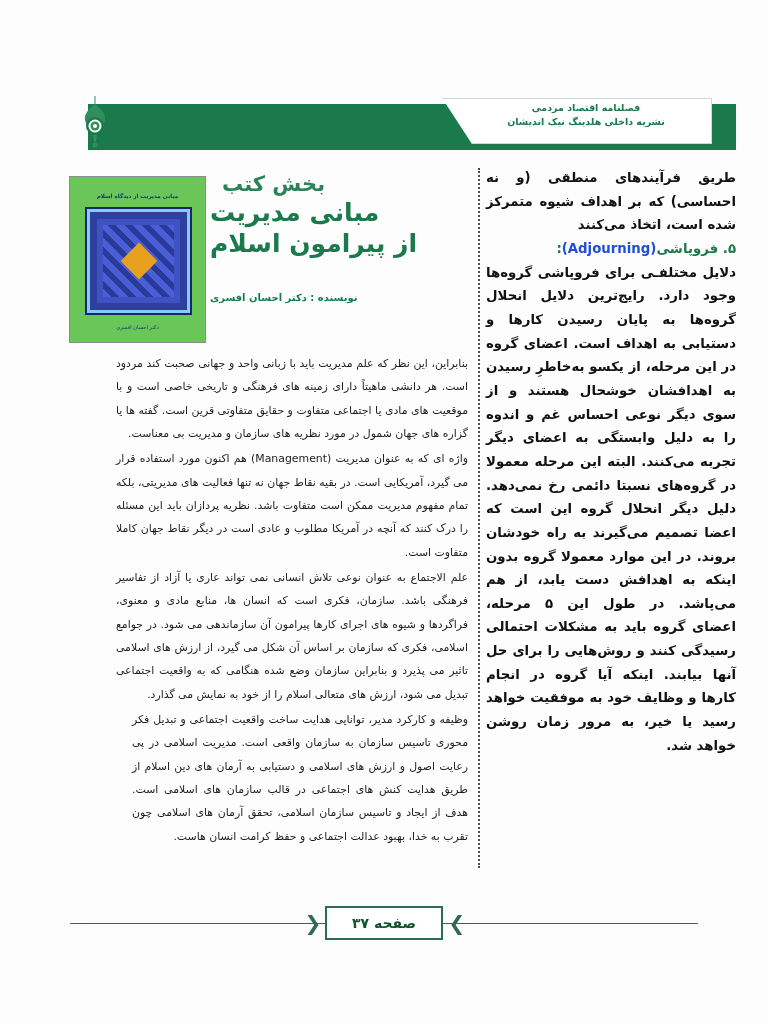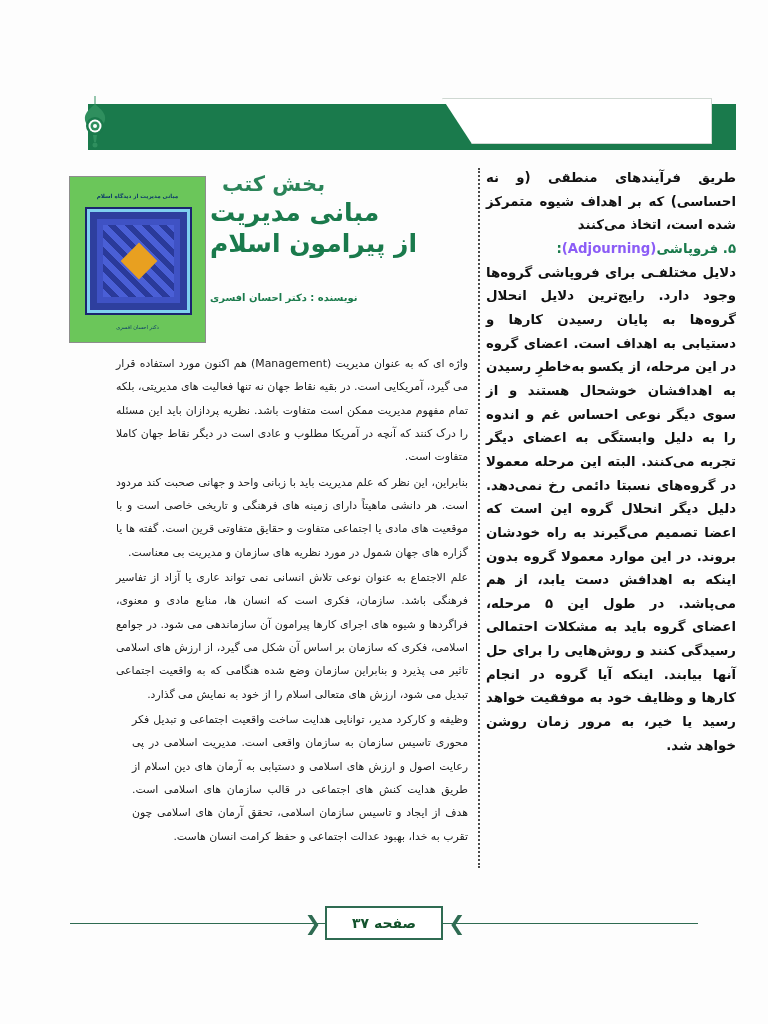--- a/index.html
+++ b/index.html
@@ -90,21 +90,21 @@
     width: 250px;
     text-align: justify;
     direction: rtl;
     font-size: 13.3px;
     line-height: 1.78;
     font-weight: bold;
     color: #111;
   }
   .right-col p { margin-bottom: 0; text-align: justify; }
   .heading-item { color: #1a7a4c; }
-  .heading-en { color: #8b5cf6; direction: ltr; unicode-bidi: embed; }
+  .heading-en { color: #1d4ed8; direction: ltr; unicode-bidi: embed; }
 
   
   .book-section {
     position: absolute;
     top: 168px;
     right: 300px;
     width: 420px;
     height: 178px;
   }
 
@@ -257,20 +257,22 @@
 </style>
 </head>
 <body>
 
 <div class="page">
 
   <div class="header">
     <div class="header-green"></div>
     <div class="header-white-plate"></div>
     <div class="header-text">
+      <div class="l1">فصلنامه اقتصاد مردمی</div>
+      <div class="l2">نشریه داخلی هلدینگ نیک اندیشان</div>
     </div>
   </div>
 
   <div class="emblem">
     <svg viewBox="0 0 30 60" width="30" height="60" aria-hidden="true">
       <line x1="15" y1="0" x2="15" y2="10" stroke="#2f8f5e" stroke-width="1"></line>
       <path d="M15 8 C8 14 4 18 5 24 C6 30 11 32 15 32 C19 32 24 30 25 24 C26 18 22 14 15 8 Z" fill="#2f8f5e"></path>
       <circle cx="15" cy="30" r="9" fill="#1a7a4c"></circle>
       <circle cx="15" cy="30" r="6.5" fill="#ffffff"></circle>
       <circle cx="15" cy="30" r="4.5" fill="#2f8f5e"></circle>
@@ -302,22 +304,22 @@
 
   <div class="right-col">
     <p>طریق فرآیندهای منطقی (و نه احساسی) که بر اهداف شیوه متمرکز شده است، اتخاذ می‌کنند</p>
     <p>
       <span class="heading-item">۵. </span><span class="heading-item">فروپاشی</span><span class="heading-en">(Adjourning)</span><span class="heading-item">:</span>
     </p>
     <p>دلایل مختلفـی برای فروپاشی گروه‌ها وجود دارد. رایج‌ترین دلایل انحلال گروه‌ها به پایان رسیدن کارها و دستیابی به اهداف است. اعضای گروه در این مرحله، از یکسو به‌خاطرِ رسیدن به اهدافشان خوشحال هستند و از سوی دیگر نوعی احساس غم و اندوه را به دلیل وابستگی به اعضای دیگر تجربه می‌کنند. البته این مرحله معمولا در گروه‌های نسبتا دائمی رخ نمی‌دهد. دلیل دیگر انحلال گروه این است که اعضا تصمیم می‌گیرند به راه خودشان بروند. در این موارد معمولا گروه بدون اینکه به اهدافش دست یابد، از هم می‌پاشد. در طول این ۵ مرحله، اعضای گروه باید به مشکلات احتمالی رسیدگی کنند و روش‌هایی را برای حل آنها بیابند. اینکه آیا گروه در انجام کارها و وظایف خود به موفقیت خواهد رسید یا خیر، به مرور زمان روشن خواهد شد.</p>
   </div>
 
   <div class="body-col">
+    <p>بنابراین، این نظر که علم مدیریت باید با زبانی واحد و جهانی صحبت کند مردود است. هر دانشی ماهیتاً دارای زمینه های فرهنگی و تاریخی خاصی است و با موقعیت های مادی یا اجتماعی متفاوت و حقایق متفاوتی قرین است. گفته ها یا گزاره های جهان شمول در مورد نظریه های سازمان و مدیریت بی معناست.</p>
     <p>واژه ای که به عنوان مدیریت (Management) هم اکنون مورد استفاده قرار می گیرد، آمریکایی است. در بقیه نقاط جهان نه تنها فعالیت های مدیریتی، بلکه تمام مفهوم مدیریت ممکن است متفاوت باشد. نظریه پردازان باید این مسئله را درک کنند که آنچه در آمریکا مطلوب و عادی است در دیگر نقاط جهان کاملا متفاوت است.</p>
-    <p>بنابراین، این نظر که علم مدیریت باید با زبانی واحد و جهانی صحبت کند مردود است. هر دانشی ماهیتاً دارای زمینه های فرهنگی و تاریخی خاصی است و با موقعیت های مادی یا اجتماعی متفاوت و حقایق متفاوتی قرین است. گفته ها یا گزاره های جهان شمول در مورد نظریه های سازمان و مدیریت بی معناست.</p>
     <p>علم الاجتماع به عنوان نوعی تلاش انسانی نمی تواند عاری یا آزاد از تفاسیر فرهنگی باشد. سازمان، فکری است که انسان ها، منابع مادی و معنوی، فراگردها و شیوه های اجرای کارها پیرامون آن سازماندهی می شود. در جوامع اسلامی، فکری که سازمان بر اساس آن شکل می گیرد، از ارزش های اسلامی تاثیر می پذیرد و بنابراین سازمان وضع شده هنگامی که به واقعیت اجتماعی تبدیل می شود، ارزش های متعالی اسلام را از خود به نمایش می گذارد.</p>
     <p>وظیفه و کارکرد مدیر، توانایی هدایت ساخت واقعیت اجتماعی و تبدیل فکر محوری تاسیس سازمان به سازمان واقعی است. مدیریت اسلامی در پی رعایت اصول و ارزش های اسلامی و دستیابی به آرمان های دین اسلام از طریق هدایت کنش های اجتماعی در قالب سازمان های اسلامی است. هدف از ایجاد و تاسیس سازمان اسلامی، تحقق آرمان های اسلامی چون تقرب به خدا، بهبود عدالت اجتماعی و حفظ کرامت انسان هاست.</p>
   </div>
 
   <div class="footer">
     <div class="footer-rule"></div>
     <div class="footer-wing wing-left">❮</div>
     <div class="footer-wing wing-right">❯</div>
     <div class="footer-badge">صفحه ۳۷</div>
   </div>

